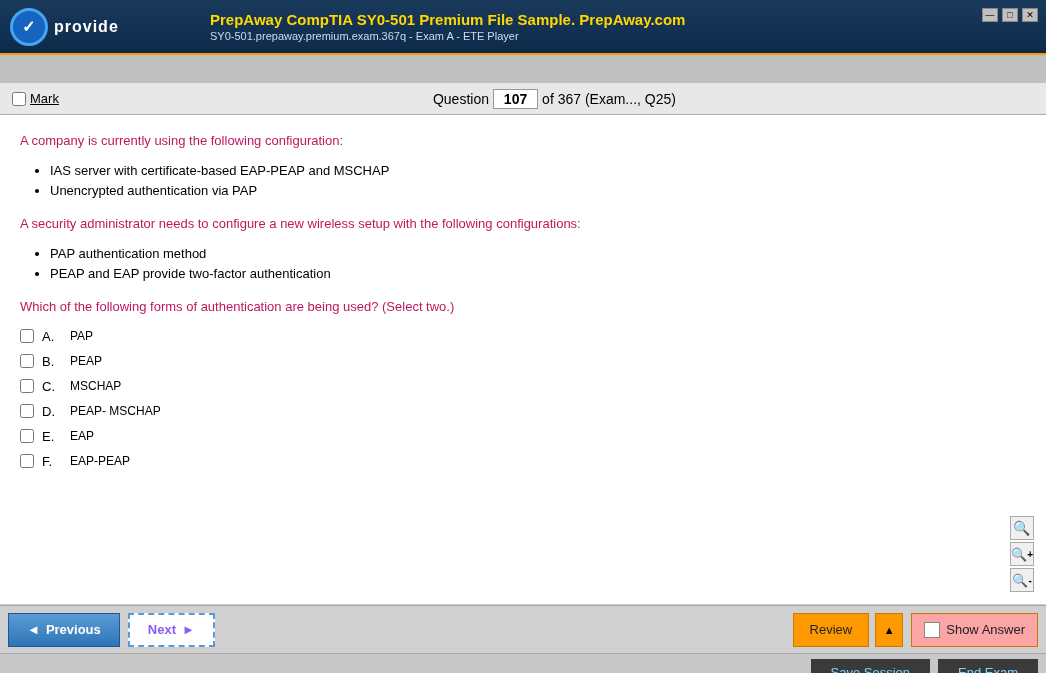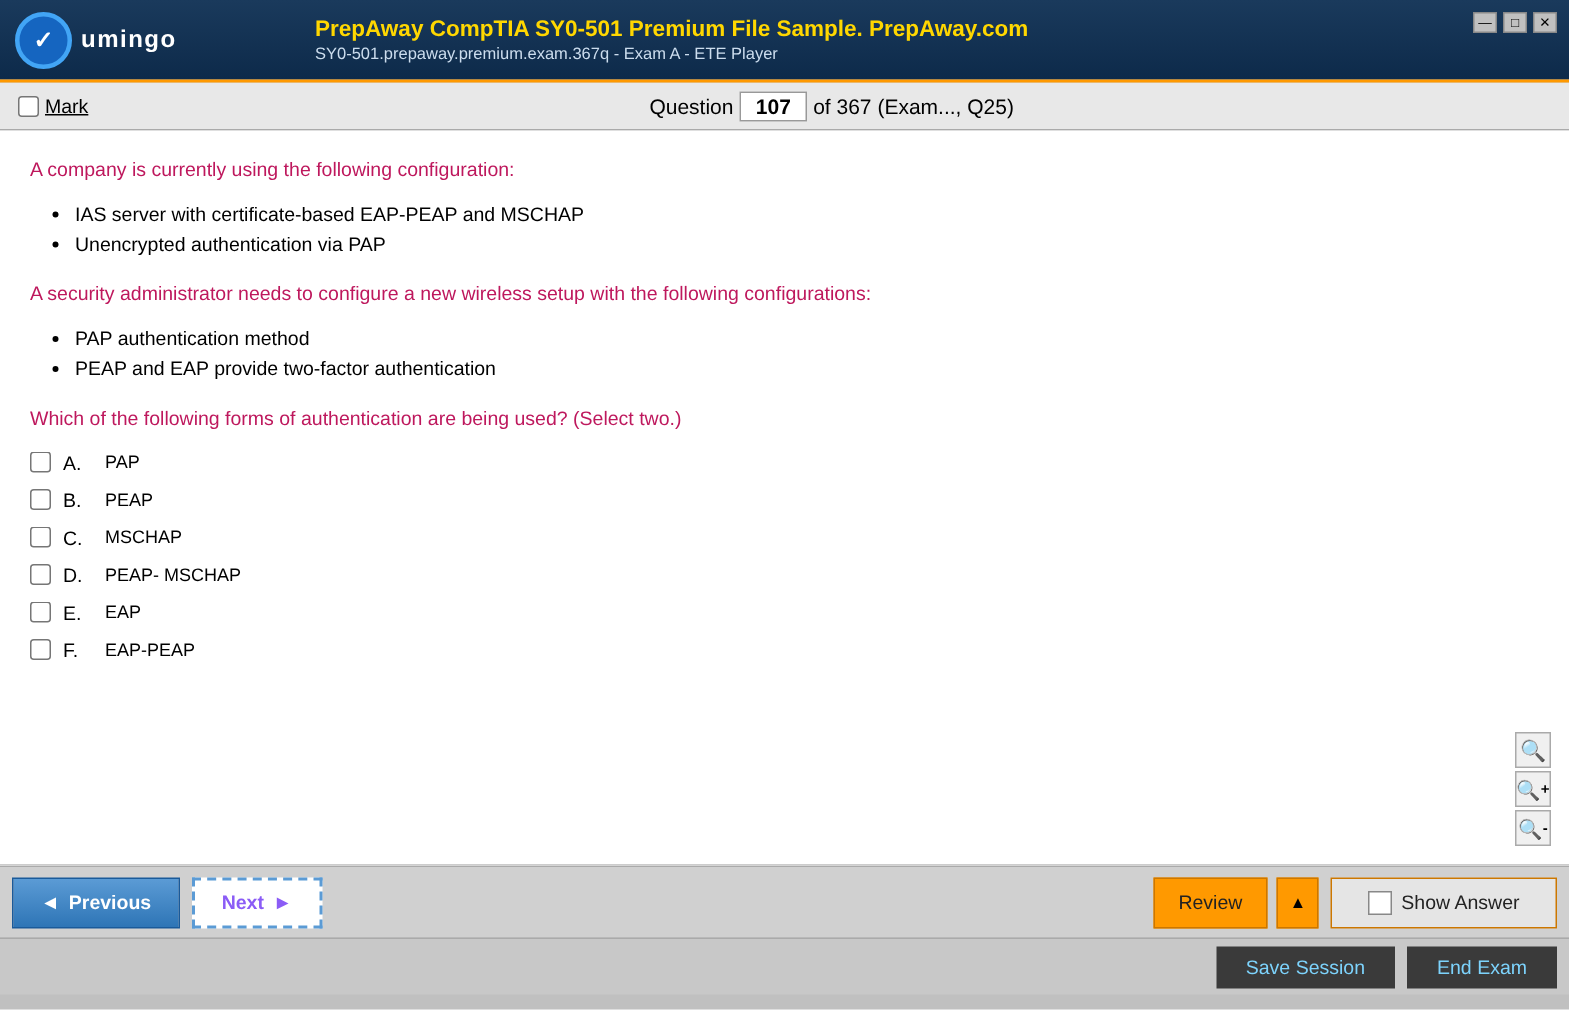--- a/index.html
+++ b/index.html
@@ -79,20 +79,21 @@
 
     
     .toolbar {
       background: #e8e8e8;
       border-bottom: 1px solid #aaa;
       height: 32px;
       display: flex;
       align-items: center;
       padding: 0 12px;
       gap: 16px;
+      margin-top: 28px;
     }
     .mark-checkbox {
       display: flex;
       align-items: center;
       gap: 4px;
     }
     .mark-checkbox input[type="checkbox"] {
       width: 14px;
       height: 14px;
     }
@@ -238,24 +239,24 @@
       height: 34px;
       width: 28px;
       display: flex;
       align-items: center;
       justify-content: center;
       cursor: pointer;
       margin-left: -2px;
       font-size: 11px;
     }
     .show-answer-btn {
-      background: #e5e5e5;
+      background: #fca5a5;
       border: 1px solid #c70;
       height: 34px;
-      padding: 0 24px;
+      padding: 0 12px;
       display: flex;
       align-items: center;
       gap: 6px;
       cursor: pointer;
       font-size: 13px;
       color: #222;
     }
     .show-list-btn {
       background: #f90;
       border: 1px solid #c70;
@@ -297,21 +298,21 @@
     }
   </style>
 </head>
 <body>
 
 <div class="title-bar">
   <div class="logo-area">
     <div class="logo-circle">
       <span class="logo-check">✓</span>
     </div>
-    <span class="logo-text">umingo</span>
+    <span class="logo-text">provide</span>
   </div>
   <div class="title-center">
     <div class="title-main">PrepAway CompTIA SY0-501 Premium File Sample. PrepAway.com</div>
     <div class="title-sub">SY0-501.prepaway.premium.exam.367q - Exam A - ETE Player</div>
   </div>
   <div class="title-bar-controls">
     <div class="title-bar-btn">—</div>
     <div class="title-bar-btn">□</div>
     <div class="title-bar-btn">✕</div>
   </div>

